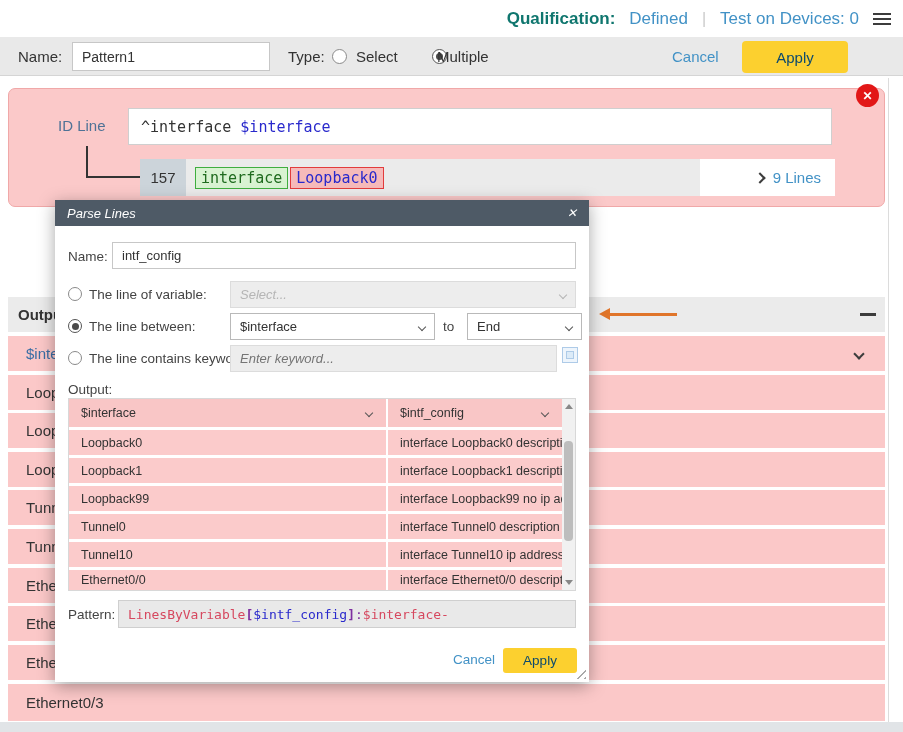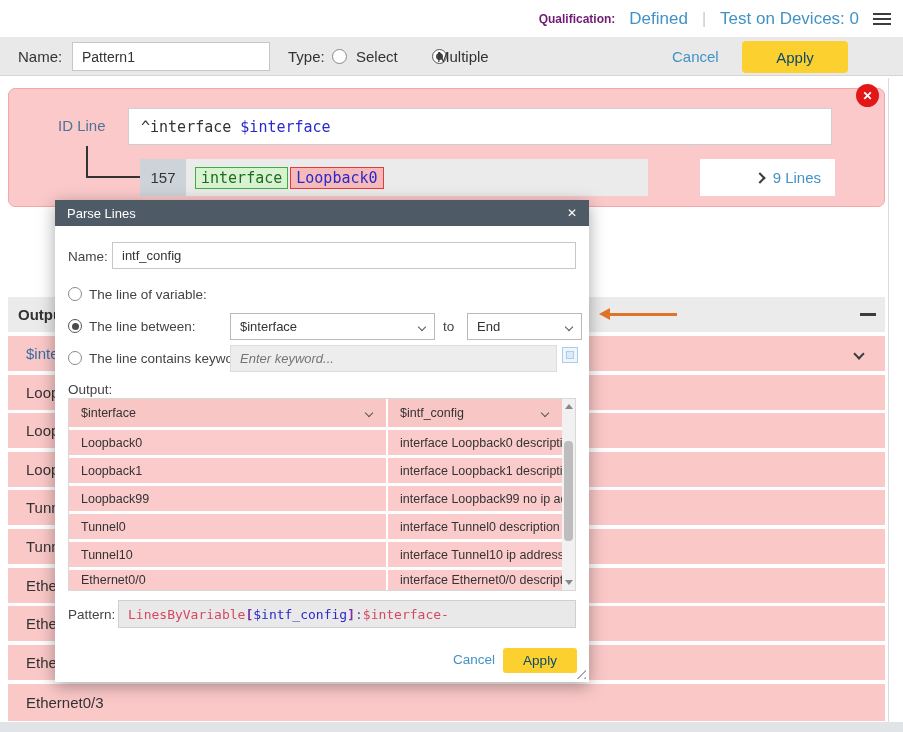--- a/index.html
+++ b/index.html
@@ -5,21 +5,21 @@
   * { margin:0; padding:0; box-sizing:border-box; }
   html,body { width:903px; height:732px; overflow:hidden; background:#fff;
               font-family:"Liberation Sans", sans-serif; color:#333; }
   .page { position:relative; width:903px; height:732px; background:#fff; }
   .abs { position:absolute; }
   .mono { font-family:"DejaVu Sans Mono", monospace; }
 
   
   .topbar { position:absolute; left:0; top:0; width:903px; height:37px; background:#fff;
             display:flex; align-items:center; justify-content:flex-end; gap:14px; padding-right:12px; }
-  .q-label { font-weight:700; font-size:12px; color:#701a75; }
+  .q-label { font-weight:700; font-size:17px; color:#0f766e; }
   .blue-text { color:#4292c6; font-size:17px; }
   .vdivider { color:#c9c9c9; font-size:16px; }
 
   .burger { width:18px; height:12px; border-top:2px solid #3c3c3c; border-bottom:2px solid #3c3c3c; position:relative; cursor:pointer; }
   .burger::after { content:""; position:absolute; left:0; right:0; top:3px; height:2px; background:#3c3c3c; }
 
   
   .toolbar { position:absolute; left:0; top:37px; width:903px; height:39px; background:#e9e9e9;
              border-bottom:1px solid #d5d5d5; }
   .tb-label { position:absolute; top:11px; font-size:15px; color:#333; }
@@ -40,21 +40,21 @@
                  align-items:center; justify-content:center; cursor:pointer; z-index:5; }
   .idline-label { position:absolute; left:58px; top:117px; font-size:15px; color:#4f7296; }
   .idline-input { position:absolute; left:128px; top:108px; width:704px; height:37px; background:#fff;
                   border:1px solid #cfcfcf; display:flex; align-items:center; padding-left:12px;
                   font-size:15px; }
   .code-blue { color:#2929cc; }
   .connector-v { position:absolute; left:86px; top:146px; width:2px; height:32px; background:#333; }
   .connector-h { position:absolute; left:86px; top:176px; width:54px; height:2px; background:#333; }
   .num-cell { position:absolute; left:140px; top:159px; width:46px; height:37px; background:#ccd4da;
               display:flex; align-items:center; justify-content:center; font-size:15px; color:#333; }
-  .sample-row { position:absolute; left:186px; top:159px; width:462px; height:37px; background:#ebebeb;
+  .sample-row { position:absolute; left:186px; top:159px; width:514px; height:37px; background:#ebebeb;
                 display:flex; align-items:center; padding-left:9px; gap:2px; }
   .tok { font-size:15px; padding:1px 5px; }
   .tok-green { background:#d8f3d2; border:1px solid #3fae3f; color:#1f6b1f; }
   .tok-red { background:#f6baba; border:1px solid #e23c3c; color:#2929cc; }
   .lines-cell { position:absolute; left:700px; top:159px; width:135px; height:37px; background:#fff;
                 display:flex; align-items:center; justify-content:flex-end; padding-right:14px; gap:9px; cursor:pointer; }
   .chev { display:inline-block; width:8px; height:8px; border-right:2px solid #3c3c3c; border-bottom:2px solid #3c3c3c; }
   .chev.down { transform:rotate(45deg); }
   .chev.right { transform:rotate(-45deg); }
   .chev.sm { width:6px; height:6px; border-width:1.5px; border-color:#555; }
@@ -75,21 +75,21 @@
   .bg-row.var { color:#3a6ea5; }
   .bg-row .chev { position:absolute; right:22px; }
 
   .right-gutter { position:absolute; left:888px; top:78px; width:1px; height:644px; background:#dcdcdc; }
   .bottom-strip { position:absolute; left:0; top:722px; width:903px; height:10px; background:#e1e4e7; }
 
   
   .modal { position:absolute; left:55px; top:200px; width:534px; height:482px; background:#fff;
            box-shadow:0 4px 16px rgba(0,0,0,0.35); z-index:10; }
   .modal-header { position:absolute; left:0; top:0; width:100%; height:26px; background:#4e5a66;
-                  display:flex; align-items:center; justify-content:space-between; padding:0 12px; }
+                  display:flex; align-items:center; justify-content:space-between; padding:0 12px;font-style:italic; }
   .modal-title { color:#fff; font-size:13px; }
   .modal-close { color:#fff; font-size:12px; cursor:pointer; }
   .m-label { position:absolute; font-size:13.5px; color:#444; }
   .m-input { position:absolute; border:1px solid #c7c7c7; background:#fff; font-size:13px; color:#333;
              padding:0 9px; font-family:"Liberation Sans",sans-serif; }
   .m-select { position:absolute; height:27px; border:1px solid #b9b9b9; background:#fff; display:flex;
               align-items:center; padding:0 9px; font-size:13px; color:#333; cursor:pointer; }
   .m-select .chev { position:absolute; right:9px; }
   .m-select.disabled, .m-input.disabled { background:#ededed; border-color:#dcdcdc; color:#b5b5b5;
               font-style:italic; cursor:default; }
@@ -228,20 +228,24 @@
     <div class="modal-header">
       <span class="modal-title">Parse Lines</span>
       <span class="modal-close">✕</span>
     </div>
 
     <span class="m-label" style="left:13px; top:49px;">Name:</span>
     <input class="m-input" style="left: 57px; top: 42px; width: 464px; height: 27px;" value="intf_config">
 
     <span class="radio m-radio" style="left:13px; top:87px;"></span>
     <span class="m-label" style="left:34px; top:87px;">The line of variable:</span>
+    <div class="m-select disabled" style="left:175px; top:81px; width:346px;">
+      <span>Select...</span>
+      <span class="chev down sm" style="border-color:#b5b5b5;"></span>
+    </div>
 
     <span class="radio checked m-radio" style="left:13px; top:119px;"></span>
     <span class="m-label" style="left:34px; top:119px;">The line between:</span>
     <div class="m-select" style="left:175px; top:113px; width:205px;">
       <span>$interface</span>
       <span class="chev down sm"></span>
     </div>
     <span class="m-label" style="left:388px; top:119px;">to</span>
     <div class="m-select" style="left:406px; top:113px; width:115px;margin-left:6px;">
       <span>End</span>

